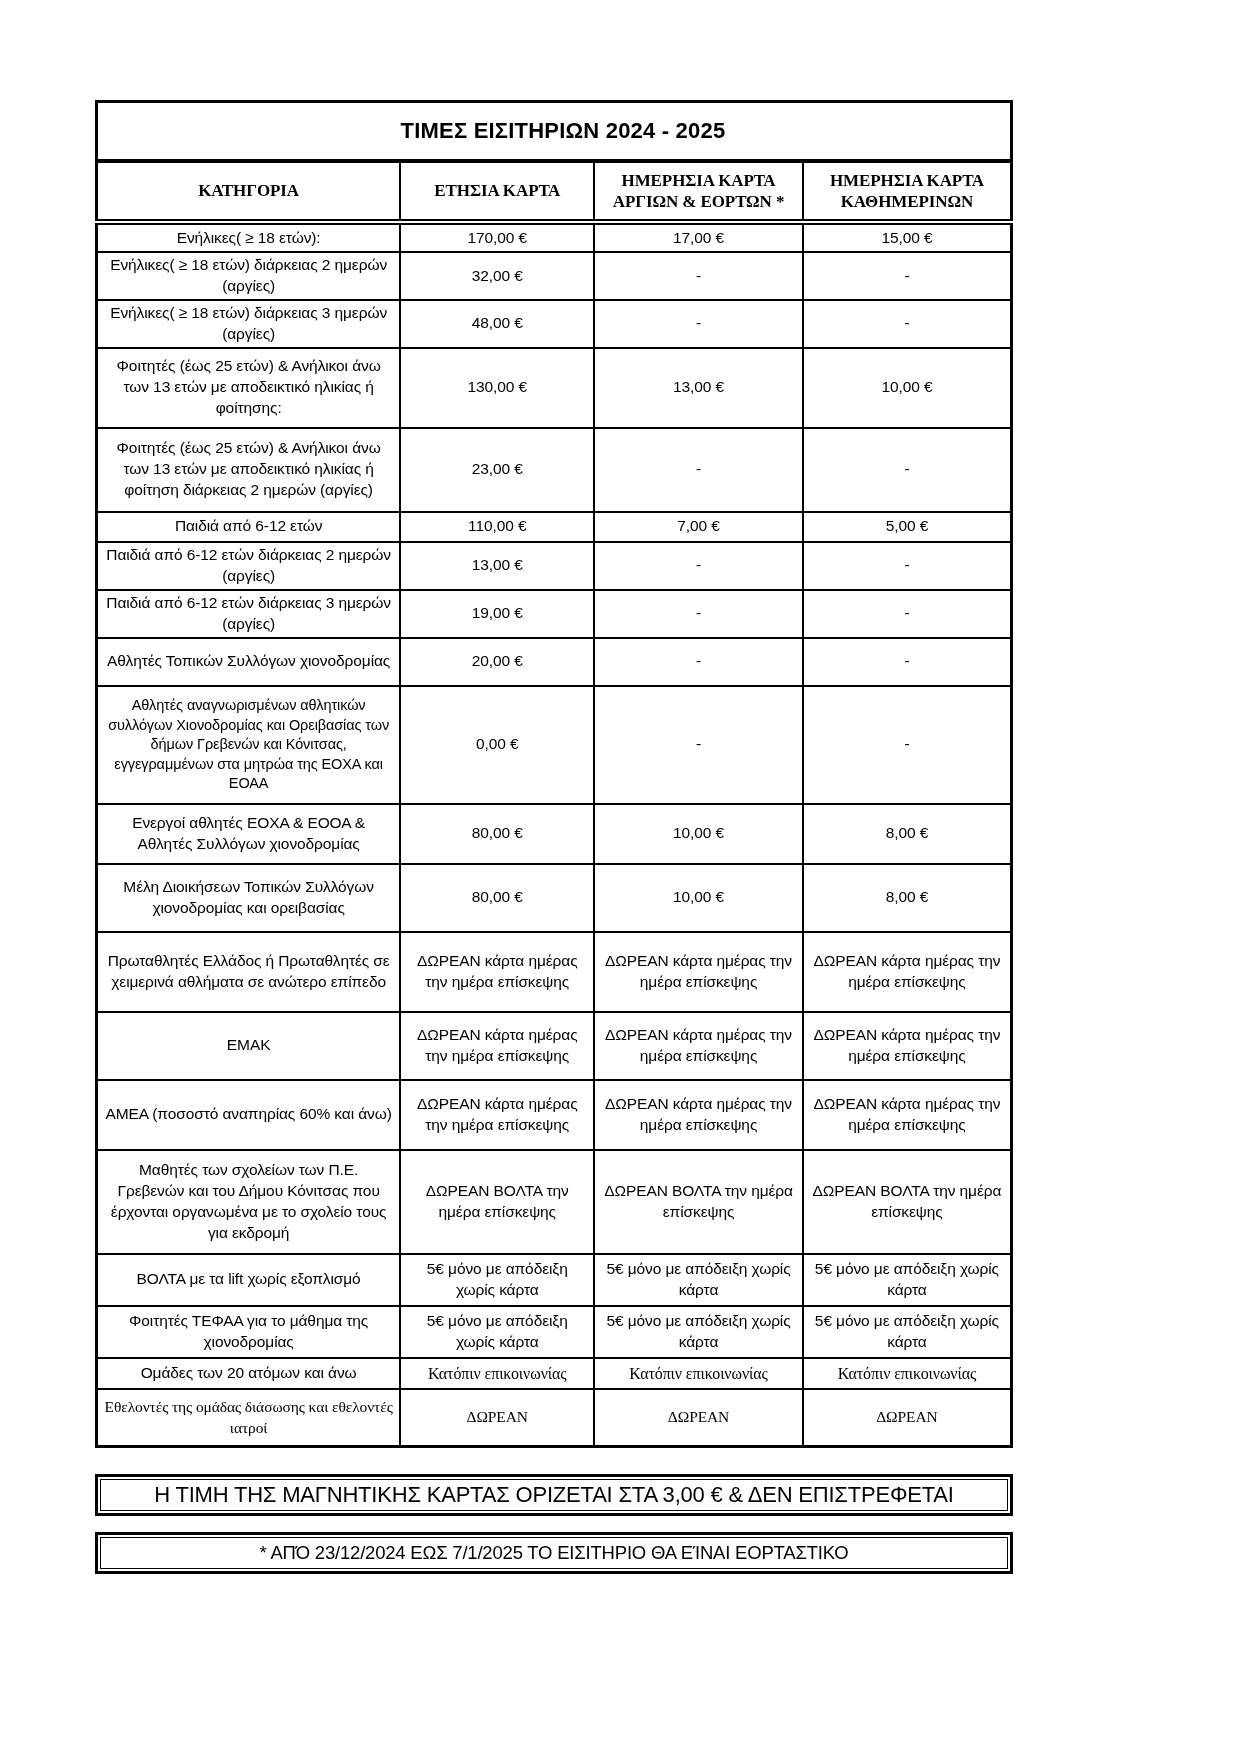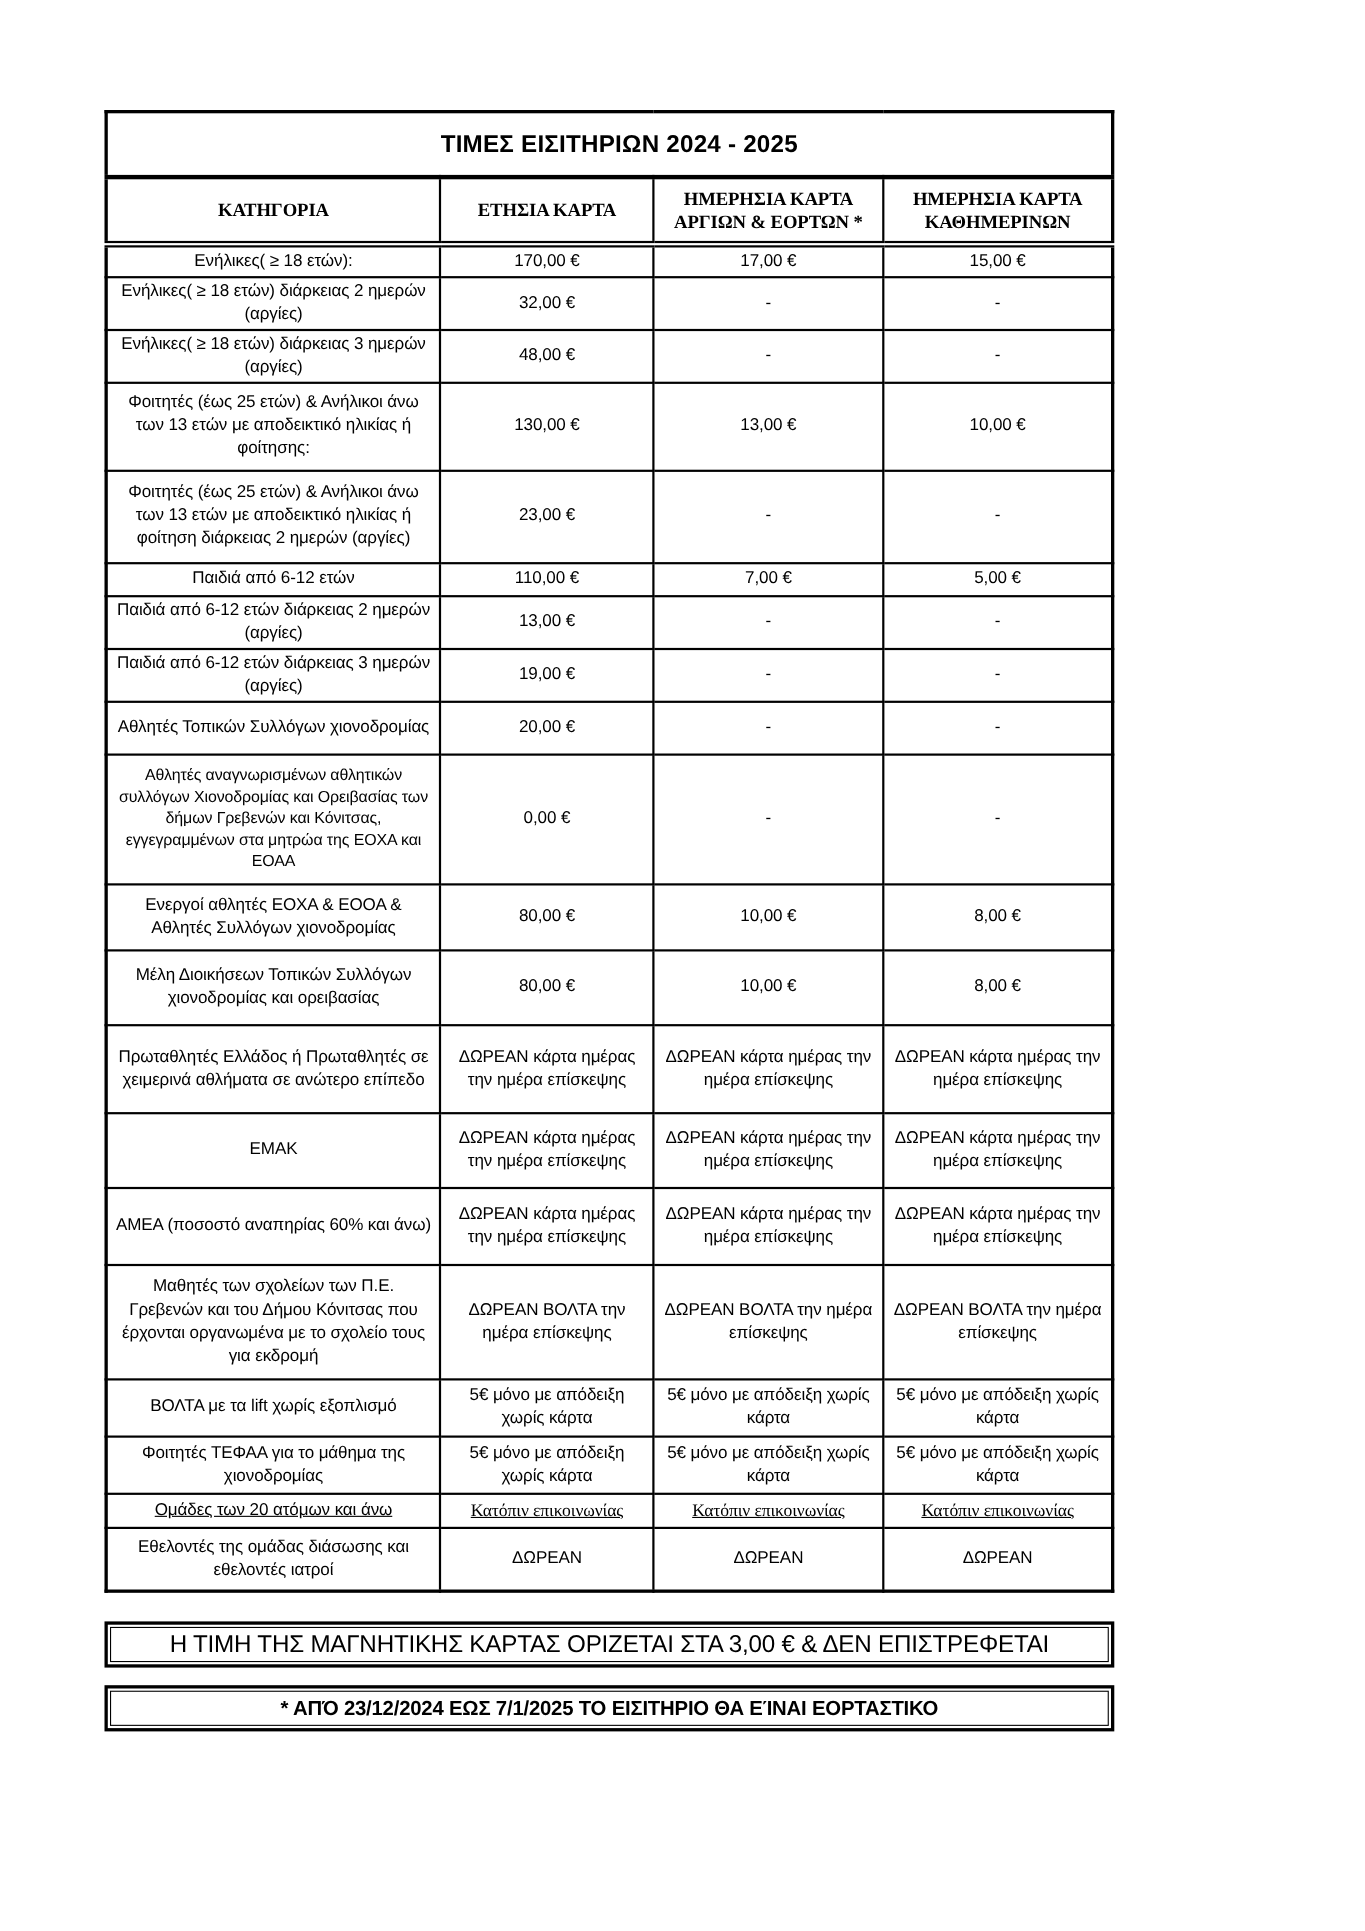--- a/index.html
+++ b/index.html
@@ -65,21 +65,21 @@
   .note-inner{
     border:1.5px solid #000;
     min-height:30px;
     display:flex;
     align-items:center;
     justify-content:center;
     font-size:22px;
     letter-spacing:-0.2px;
   }
   .note-inner.bold{
-    font-weight:bold;
+    font-weight:normal;
     font-size:18.5px;
   }
 </style>
 </head>
 <body>
 
 <div class="sheet">
 
   <table class="prices">
     <colgroup>
@@ -200,27 +200,27 @@
         <td>5€ μόνο με απόδειξη χωρίς κάρτα</td>
         <td>5€ μόνο με απόδειξη χωρίς κάρτα</td>
         <td>5€ μόνο με απόδειξη χωρίς κάρτα</td>
       </tr>
       <tr style="height:52px;">
         <td>Φοιτητές ΤΕΦΑΑ για το μάθημα της χιονοδρομίας</td>
         <td>5€ μόνο με απόδειξη χωρίς κάρτα</td>
         <td>5€ μόνο με απόδειξη χωρίς κάρτα</td>
         <td>5€ μόνο με απόδειξη χωρίς κάρτα</td>
       </tr>
-      <tr style="height:31px;text-decoration:underline;">
+      <tr style="height:31px;">
         <td>Ομάδες των 20 ατόμων και άνω</td>
         <td class="serif-val">Κατόπιν επικοινωνίας</td>
         <td class="serif-val">Κατόπιν επικοινωνίας</td>
         <td class="serif-val">Κατόπιν επικοινωνίας</td>
       </tr>
-      <tr style="height:58px;">
+      <tr style="height:58px;font-family:Liberation Serif, serif;">
         <td>Εθελοντές της ομάδας διάσωσης και εθελοντές ιατροί</td>
         <td>ΔΩΡΕΑΝ</td>
         <td>ΔΩΡΕΑΝ</td>
         <td>ΔΩΡΕΑΝ</td>
       </tr>
     </tbody>
   </table>
 
   <div class="note-outer">
     <div class="note-inner">Η ΤΙΜΗ ΤΗΣ ΜΑΓΝΗΤΙΚΗΣ ΚΑΡΤΑΣ ΟΡΙΖΕΤΑΙ ΣΤΑ 3,00 € &amp; ΔΕΝ ΕΠΙΣΤΡΕΦΕΤΑΙ</div>

